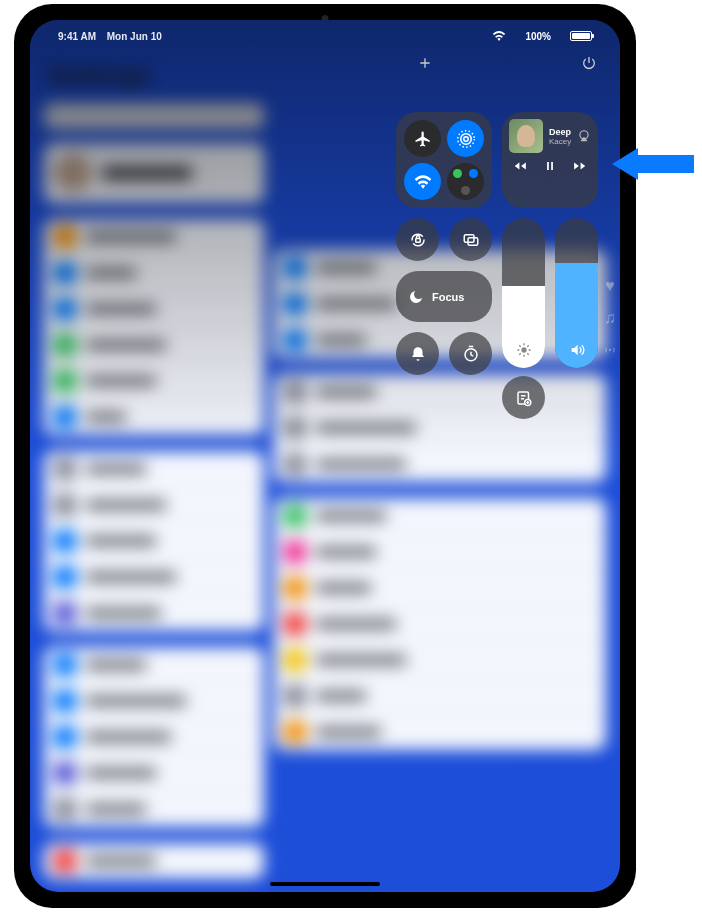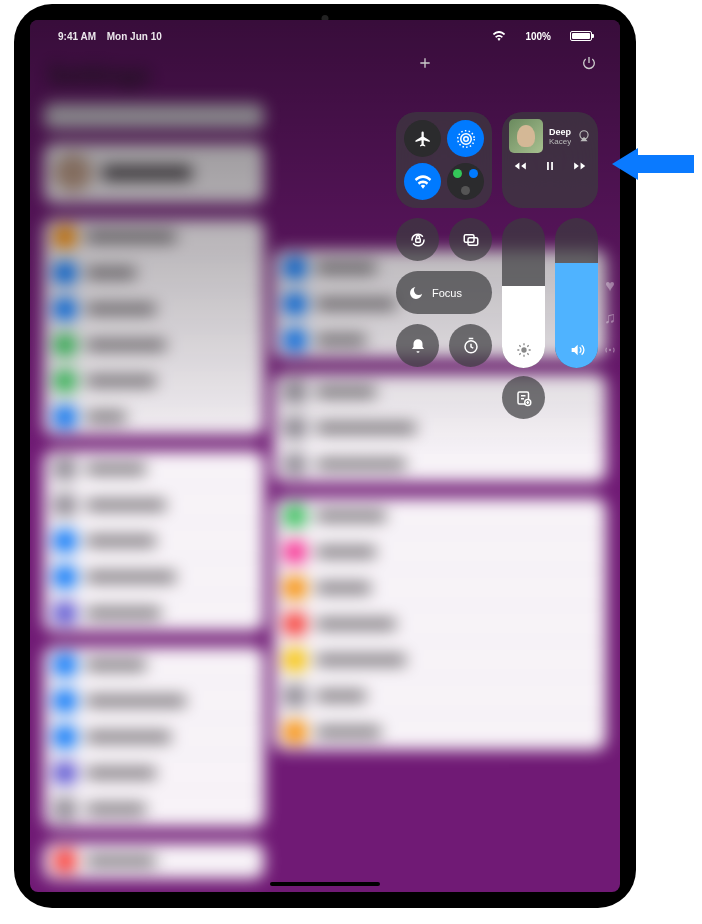--- a/index.html
+++ b/index.html
@@ -17,22 +17,22 @@
     background: #000;
     border-radius: 38px;
     padding: 16px;
   }
   .camera-dot {
     position: absolute; left: 50%; top: 11px; transform: translateX(-50%);
     width: 7px; height: 7px; border-radius: 50%; background: #222;
   }
   .screen {
     width: 100%; height: 100%;
-    background: #701a75;
-    border-radius: 8px;
+    background: #1d4ed8;
+    border-radius: 28px;
     position: relative;
     overflow: hidden;
   }
   
   .bg {
     position: absolute; inset: 0;
     filter: blur(8px);
     padding: 40px 14px 0 14px;
     display: flex;
     gap: 10px;
@@ -111,21 +111,21 @@
   .music .controls svg { width:14px;height:14px;}
   
   .cc-lower {
     position:absolute; top:198px; right:22px;
     display:flex; gap:10px; z-index:18;
   }
   .cc-left-col { width:96px; display:flex; flex-direction:column; gap:10px;}
   .round-row { display:flex; gap:10px;}
   .round { width:43px;height:43px;border-radius:50%;background:rgba(60,60,62,0.7);display:flex;align-items:center;justify-content:center;color:#fff;}
   .round svg{width:18px;height:18px;}
-  .focus-pill { height:43px; border-radius:22px; background:rgba(60,60,62,0.7); display:flex; align-items:center; padding:0 12px; gap:8px; color:#fff; font-size:11px; font-weight:400;}
+  .focus-pill { height:51px; border-radius:22px; background:rgba(60,60,62,0.7); display:flex; align-items:center; padding:0 12px; gap:8px; color:#fff; font-size:11px; font-weight:700;}
   .focus-pill .moon{width:16px;height:16px;}
   .slider-col { display:flex; gap:10px;}
   .vslider { width:43px; height:150px; border-radius:22px; background:rgba(60,60,62,0.7); position:relative; overflow:hidden;}
   .vslider .fill { position:absolute; bottom:0; left:0; right:0; background:#fff;}
   .vslider .sic { position:absolute; bottom:10px; left:50%; transform:translateX(-50%); color:#888;}
   .vslider.vol .sic { color:#fff;}
   .vslider.vol .fill { background:#4fb3ff;}
   .side-faded {
     position:absolute; top:258px; right:2px; z-index:18;
     display:flex; flex-direction:column; gap:16px; align-items:center;

